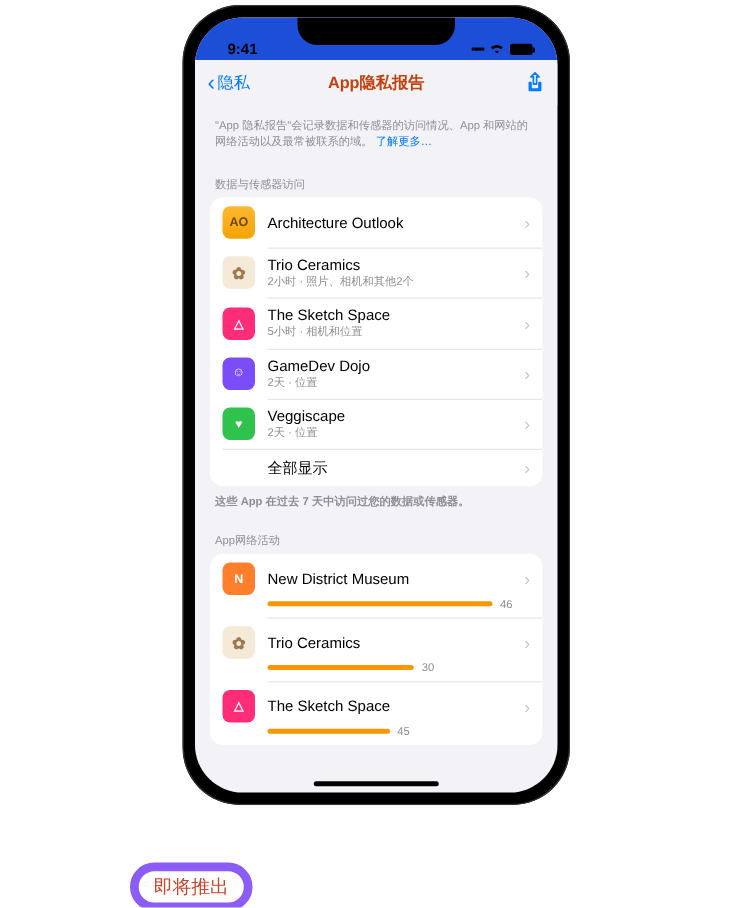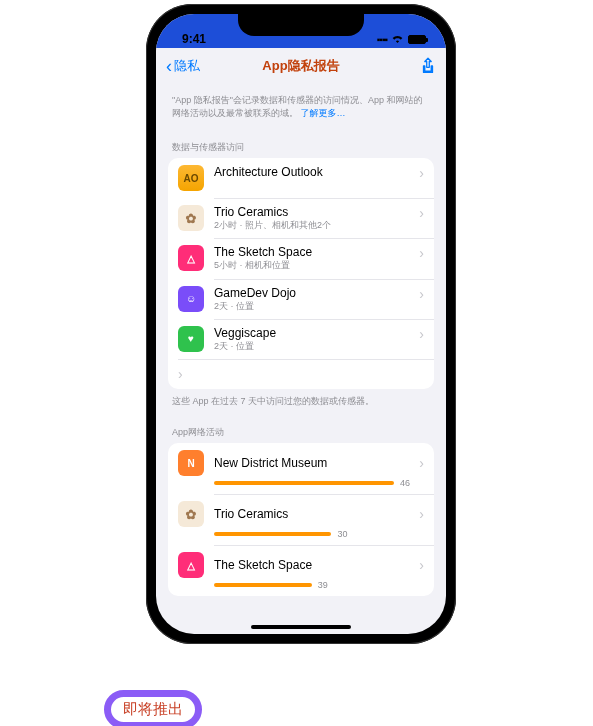--- a/index.html
+++ b/index.html
@@ -99,21 +99,21 @@
       padding: 18px 4px 4px;
     }
 
     .list {
       background: #fff;
       border-radius: 10px;
       overflow: hidden;
     }
     .row {
       display: flex;
-      align-items: flex-start;
+      align-items: center;
       padding: 7px 10px;
       gap: 10px;
       position: relative;
     }
     .row + .row::before {
       content: '';
       position: absolute;
       top: 0; left: 46px; right: 0;
       height: 1px;
       background: #e5e5ea;
@@ -143,20 +143,21 @@
       font-size: 14px;
       flex-shrink: 0;
     }
     .row.showall .row-title { padding-left: 36px; }
     .row.showall::before { left: 10px; }
 
     .footnote {
       font-size: 9px;
       color: #8e8e93;
       padding: 6px 4px 0;
+      font-weight: bold;
     }
 
     
     .net-row {
       display: flex;
       flex-direction: column;
       padding: 7px 10px 6px;
       position: relative;
     }
     .net-row + .net-row::before {
@@ -282,20 +283,23 @@
         </div>
         <div class="row">
           <div class="app-icon green">♥</div>
           <div class="row-body">
             <div class="row-title">Veggiscape</div>
             <div class="row-sub">2天 · 位置</div>
           </div>
           <span class="chevron">›</span>
         </div>
         <div class="row showall">
+          <div class="row-body">
+            <div class="row-title">全部显示</div>
+          </div>
           <span class="chevron">›</span>
         </div>
       </div>
 
       <div class="footnote">这些 App 在过去 7 天中访问过您的数据或传感器。</div>
 
       <div class="section-header">App网络活动</div>
 
       <div class="list">
         <div class="net-row">
@@ -321,21 +325,21 @@
           </div>
         </div>
         <div class="net-row">
           <div class="net-top">
             <div class="app-icon pink">△</div>
             <div class="row-title">The Sketch Space</div>
             <span class="chevron">›</span>
           </div>
           <div class="bar-wrap">
             <div class="bar" style="width: 97.8261px;"></div>
-            <span class="bar-count">39</span>
+            <span class="bar-count">45</span>
           </div>
         </div>
       </div>
     </div>
 
     <div class="home-indicator"></div>
   </div>
 </div>
 
 <div class="pill">即将推出</div>

